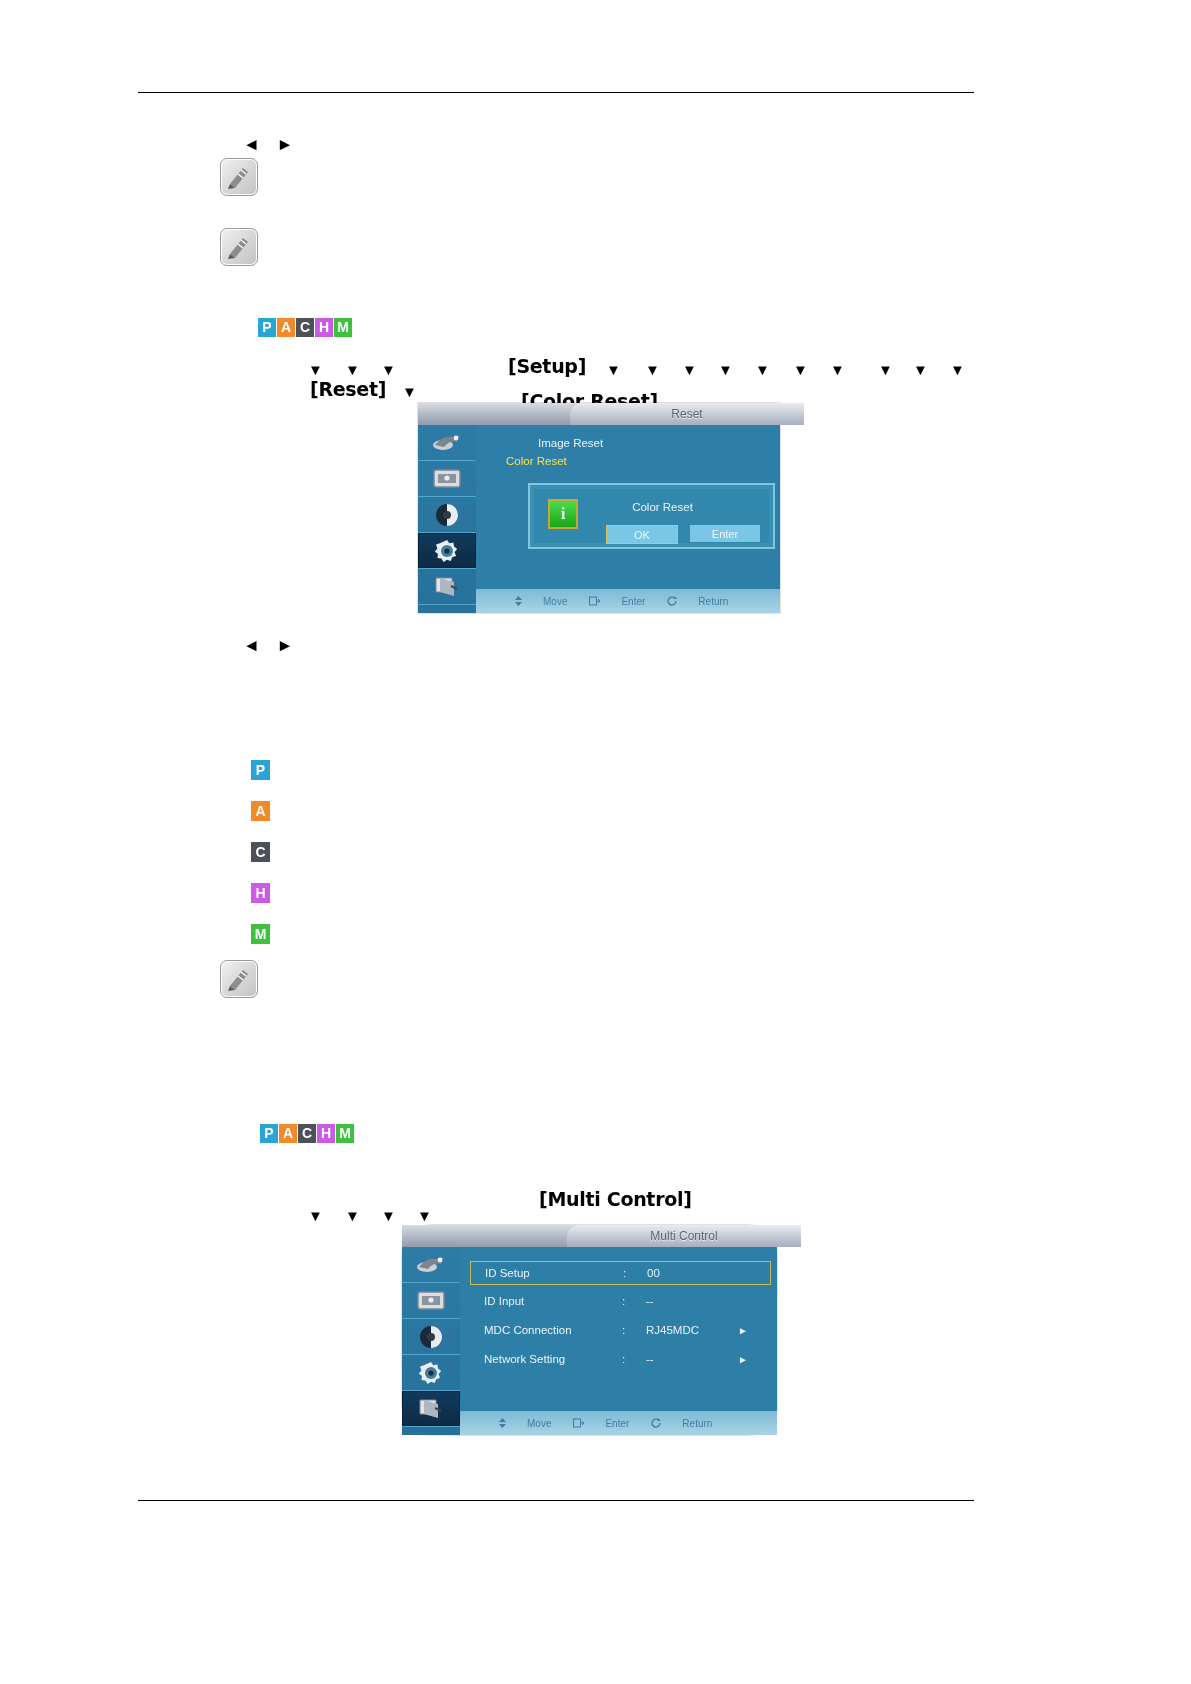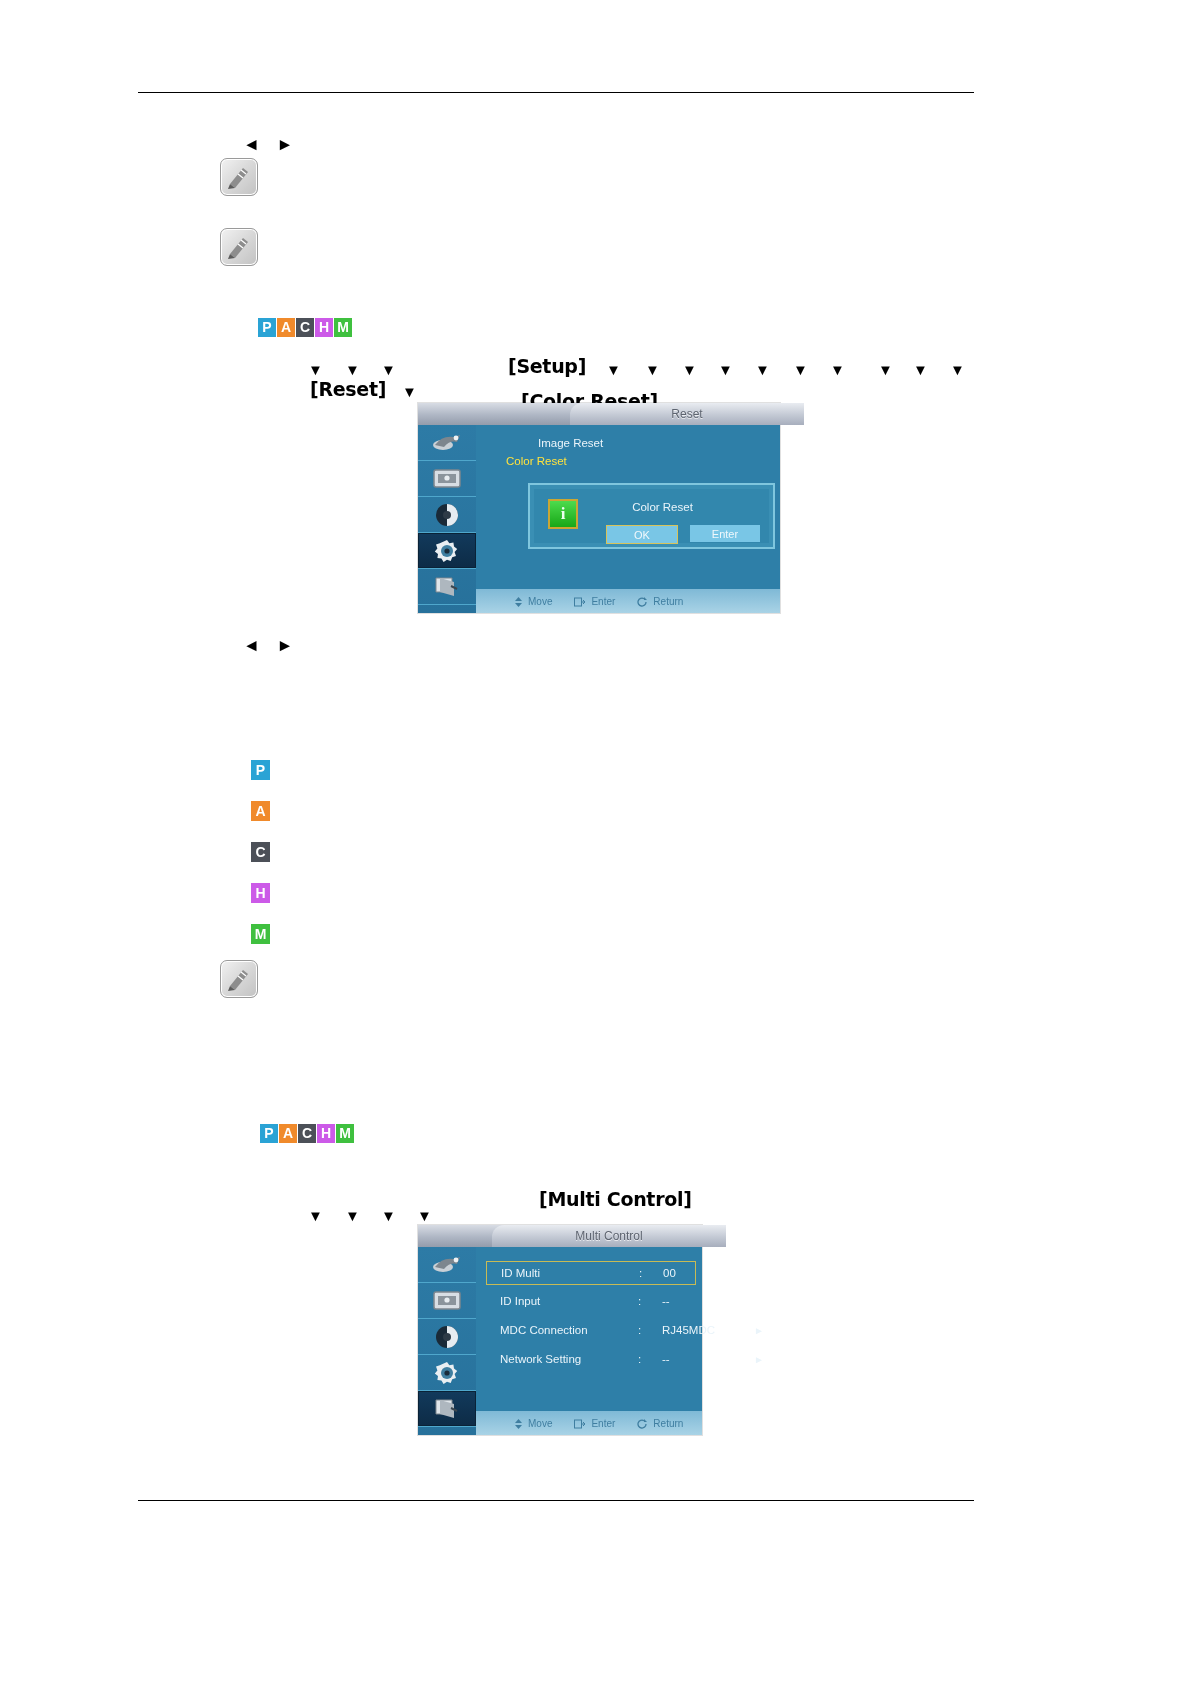--- a/index.html
+++ b/index.html
@@ -91,21 +91,21 @@
   .osd-body{
     position:absolute;left:58px;top:22px;right:0;bottom:24px;
     background:#2e7fa8;
   }
   .osd-bottombar{
     position:absolute;left:58px;right:0;bottom:0;height:24px;
     background:linear-gradient(180deg,#7fb9d6 0%,#a9d3e6 100%);
     display:flex;align-items:center;gap:22px;padding-left:38px;
   }
   .osd-bottombar .bb{
-    display:flex;align-items:flex-end;gap:5px;
+    display:flex;align-items:flex-start;gap:20px;
     font-size:10px;color:#3f7ea0;
   }
 
   
   .rst-line{position:absolute;font-size:11.5px;color:#eaf4fa;}
   .rst-line.hl{color:#ffe23d;}
   .confirm{
     position:absolute;left:52px;top:58px;width:243px;height:62px;
     background:#3a8fb4;border:2px solid #7fc6de;
   }
@@ -311,21 +311,21 @@
     <span style="background:#cc5ae8">H</span>
     <span style="background:#3fc03f">M</span>
   </div>
 
   <div class="dn" style="left:308px;top:1208px;">▼</div>
   <div class="dn" style="left:345px;top:1208px;">▼</div>
   <div class="dn" style="left:381px;top:1208px;">▼</div>
   <div class="dn" style="left:417px;top:1208px;">▼</div>
   <div class="blabel" style="left:539px;top:1188px;text-align:center;">[Multi Control]</div>
 
-  <div class="osd" style="left:418px;top:1225px;width:284px;height:210px;">
+  <div class="osd" style="left:402px;top:1225px;width:375px;height:210px;border-radius:30px;">
     <div class="osd-titlebar">
       <div class="tab">
         <span class="osd-title-text">Multi Control</span>
       </div>
     </div>
 
     <div class="osd-sidebar">
       <div class="ic">
         <svg width="34" height="24" viewBox="0 0 34 24">
             <g>
@@ -362,21 +362,21 @@
         <svg width="30" height="24" viewBox="0 0 30 24">
             <path d="M4 3 h16 v14 h-16 z" fill="#dfe5ea" stroke="#7d868e"></path>
             <path d="M8 17 l14 4 v-14 l-14 -4 z" fill="#aeb7bf"></path>
             <path d="M19 11 l6 3" stroke="#3b4650" stroke-width="2"></path>
           </svg>
       </div>
     </div>
 
     <div class="osd-body">
       <div class="mc-row sel" style="top:14px;">
-        <span class="mc-label">ID Multi</span>
+        <span class="mc-label">ID Setup</span>
         <span class="mc-colon">:</span>
         <span class="mc-value">00</span>
       </div>
       <div class="mc-row" style="top:43px;">
         <span class="mc-label">ID Input</span>
         <span class="mc-colon">:</span>
         <span class="mc-value">--</span>
       </div>
       <div class="mc-row" style="top:72px;">
         <span class="mc-label">MDC Connection</span>

